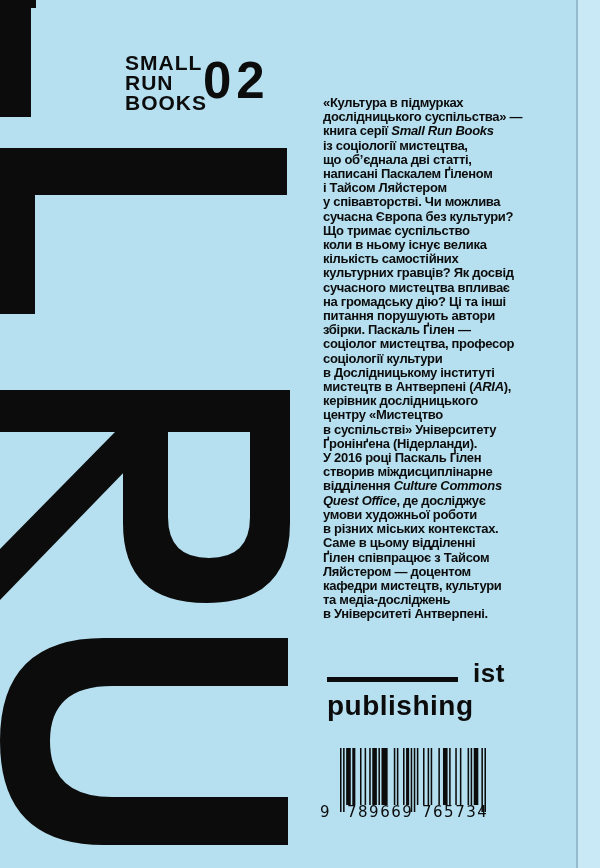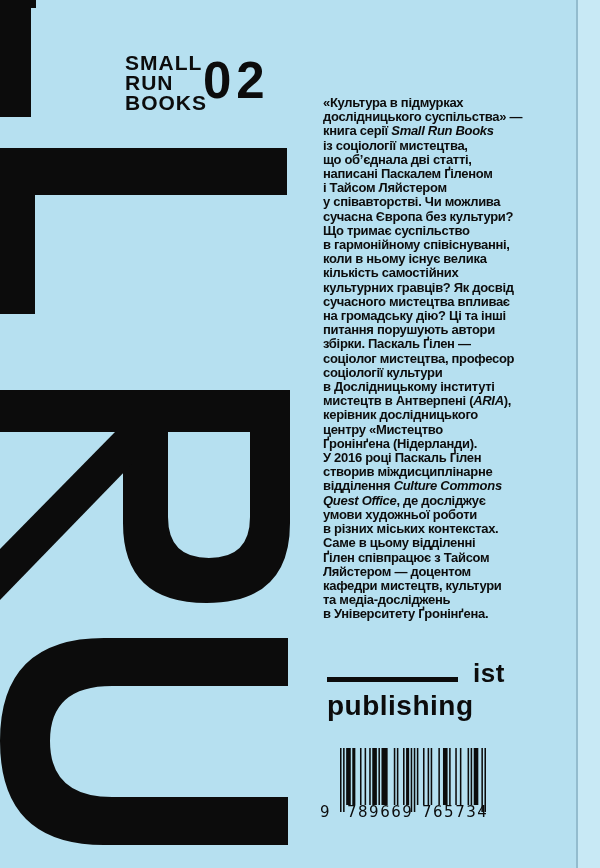--- a/index.html
+++ b/index.html
@@ -91,47 +91,47 @@
       <div><span>«Культура в підмурках</span></div>
       <div><span>дослідницького суспільства» —</span></div>
       <div><span>книга серії </span><span class="em">Small Run Books</span></div>
       <div><span>із соціології мистецтва,</span></div>
       <div><span>що об’єднала дві статті,</span></div>
       <div><span>написані Паскалем Ґіленом</span></div>
       <div><span>і Тайсом Ляйстером</span></div>
       <div><span>у співавторстві. Чи можлива</span></div>
       <div><span>сучасна Європа без культури?</span></div>
       <div><span>Що тримає суспільство</span></div>
-      <div><span>в гармонійному співіснуванні,</span></div>
       <div><span>коли в ньому існує велика</span></div>
       <div><span>кількість самостійних</span></div>
       <div><span>культурних гравців? Як досвід</span></div>
       <div><span>сучасного мистецтва впливає</span></div>
       <div><span>на громадську дію? Ці та інші</span></div>
       <div><span>питання порушують автори</span></div>
       <div><span>збірки. Паскаль Ґілен —</span></div>
       <div><span>соціолог мистецтва, професор</span></div>
       <div><span>соціології культури</span></div>
       <div><span>в Дослідницькому інституті</span></div>
       <div><span>мистецтв в Антверпені (</span><span class="em">ARIA</span><span>),</span></div>
       <div><span>керівник дослідницького</span></div>
       <div><span>центру «Мистецтво</span></div>
+      <div><span>в суспільстві» Університету</span></div>
       <div><span>Ґронінґена (Нідерланди).</span></div>
       <div><span>У 2016 році Паскаль Ґілен</span></div>
       <div><span>створив міждисциплінарне</span></div>
       <div><span>відділення </span><span class="em">Culture Commons</span></div>
       <div><span class="em">Quest Office</span><span>, де досліджує</span></div>
       <div><span>умови художньої роботи</span></div>
       <div><span>в різних міських контекстах.</span></div>
       <div><span>Саме в цьому відділенні</span></div>
       <div><span>Ґілен співпрацює з Тайсом</span></div>
       <div><span>Ляйстером — доцентом</span></div>
       <div><span>кафедри мистецтв, культури</span></div>
       <div><span>та медіа-досліджень</span></div>
-      <div><span>в Університету Ґронінґена.</span></div>
+      <div><span>в Університеті Антверпені.</span></div>
     </div>
 
   <div class="logo">
     <div class="logo-line"></div>
     <div class="logo-ist">ist</div>
     <div class="logo-publishing">publishing</div>
   </div>
 
   <svg class="barcode-svg" id="barcode" width="146" height="64" viewBox="0 0 146 64">
       <rect x="0.00" y="0" width="1.54" height="64"></rect>

